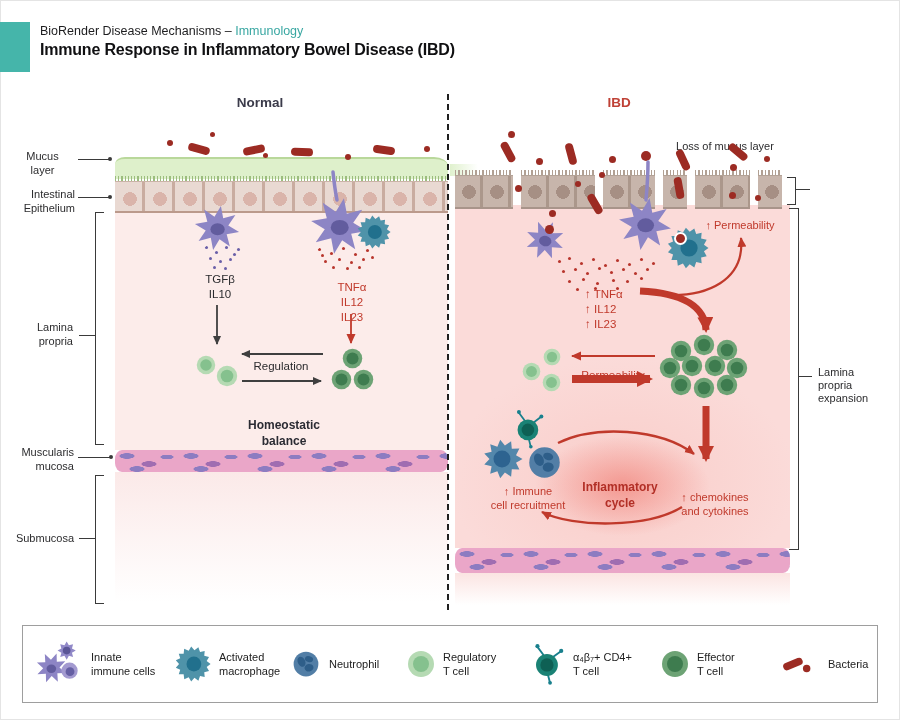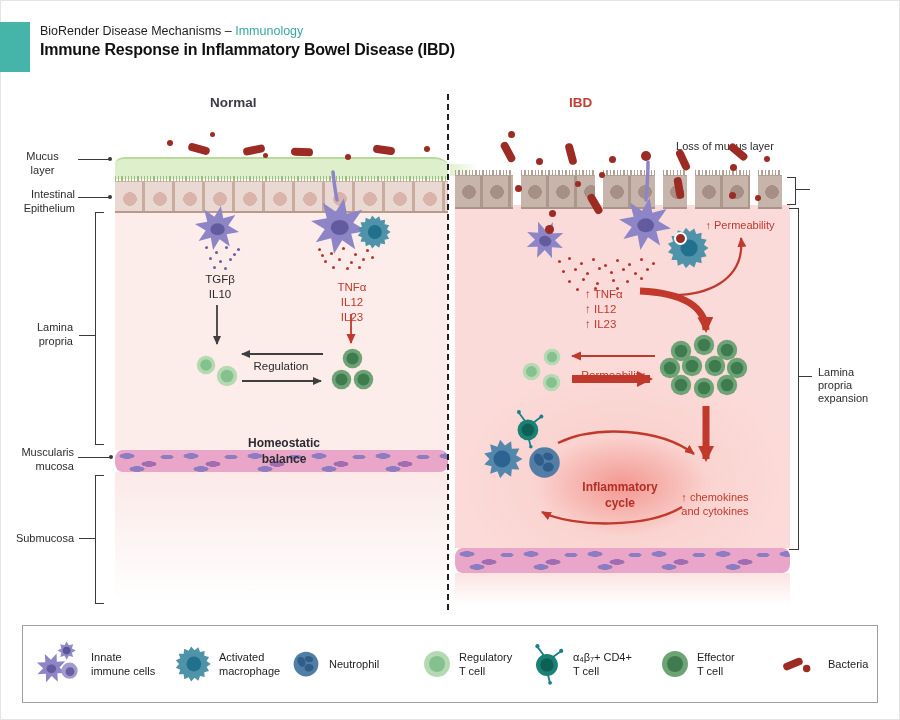--- a/index.html
+++ b/index.html
@@ -10,21 +10,21 @@
 
   
   #brand-square{left:0;top:22px;width:30px;height:50px;background:#45b5aa;}
   #eyebrow{left:40px;top:24px;font-size:12.5px;color:#1d1d1f;}
   #eyebrow .cat{color:#39a7a2;}
   #page-title{left:40px;top:41px;font-size:16px;font-weight:700;color:#101012;letter-spacing:-.2px;}
 
   
   #diagram{left:0;top:88px;width:900px;height:527px;}
 
-  .panel-title{position:absolute;top:7px;font-size:13.5px;font-weight:700;text-align:left;}
+  .panel-title{position:absolute;top:7px;font-size:13.5px;font-weight:700;text-align:center;}
   #normal-title{left:210px;width:100px;color:#3b3b4a;}
   #ibd-title{left:569px;width:100px;color:#bf4136;}
 
   #divider{left:447px;top:6px;height:516px;border-left:2px dashed #1f1f1f;}
 
   
   .mucus{background:#def0cb;border-top:2px solid #b9d89b;border-radius:10px 14px 0 0/7px 9px 0 0;}
   .brush-n{background:repeating-linear-gradient(90deg,#9cbd7e 0 1.2px,transparent 1.2px 3.2px);}
   .epi{background-color:#e9d9d2;
        background-image:radial-gradient(circle 7px at 15px 17px,#dab4aa 97%,transparent 99%),
@@ -335,32 +335,34 @@
     <path d="M558,355 C595,337 660,340 694,366" stroke="#c0392b" stroke-width="2.4" fill="none" marker-end="url(#mR)"></path>
     <path d="M682,419 C648,440 573,440 542,424" stroke="#c0392b" stroke-width="2.4" fill="none" marker-end="url(#mR)"></path>
   </svg>
 
   <div class="in-label pre" style="left:190px;top:184px;width:60px;color:#2b2b2e;">TGFβ
 IL10</div>
   <div class="in-label pre red" style="left:322px;top:184px;width:60px;">TNFα
 IL12
 IL23</div>
   <div class="in-label" style="left:236px;top:271px;width:90px;color:#2b2b2e;">Regulation</div>
-  <div class="in-label pre bold" style="left:234px;top:348px;width:100px;color:#2b2b33;font-size:12px;">Homeostatic
+  <div class="in-label pre bold" style="left:234px;top:330px;width:100px;color:#2b2b33;font-size:12px;">Homeostatic
 balance</div>
 
   <div class="in-label red" style="left:685px;top:122px;width:110px;font-size:11px;">↑ Permeability</div>
   <div class="in-label pre red" style="left:585px;top:191px;width:70px;text-align:left;">↑ TNFα
 ↑ IL12
 ↑ IL23</div>
   <div class="in-label red" style="left:568px;top:272px;width:90px;">Permeability</div>
   <div class="in-label pre bold red" style="left:574px;top:384px;width:92px;font-size:12px;color:#b22f26;">Inflammatory
 cycle</div>
   <div class="in-label pre red" style="left:670px;top:394px;width:90px;font-size:11px;">↑ chemokines
 and cytokines</div>
+  <div class="in-label pre red" style="left:478px;top:388px;width:100px;font-size:11px;">↑ Immune
+cell recruitment</div>
 </div>
 
 <div class="abs" id="legend">
   <div class="lg-item" style="left:12px;">
     <svg width="48" height="46">
         <use href="#sym-innate-group"></use>
       </svg>
     <div class="lg-label pre">Innate
 immune cells</div>
   </div>
@@ -370,21 +372,21 @@
       </svg>
     <div class="lg-label pre">Activated
 macrophage</div>
   </div>
   <div class="lg-item" style="left:268px;text-align:right;">
     <svg width="30" height="30">
         <use href="#sym-neutrophil"></use>
       </svg>
     <div class="lg-label pre">Neutrophil</div>
   </div>
-  <div class="lg-item" style="left:400px;">
+  <div class="lg-item" style="left:384px;">
     <svg width="28" height="28">
         <use href="#sym-regT"></use>
       </svg>
     <div class="lg-label pre">Regulatory
 T cell</div>
   </div>
   <div class="lg-item" style="left:504px;">
     <svg width="38" height="42">
         <use href="#sym-cd4"></use>
       </svg>

